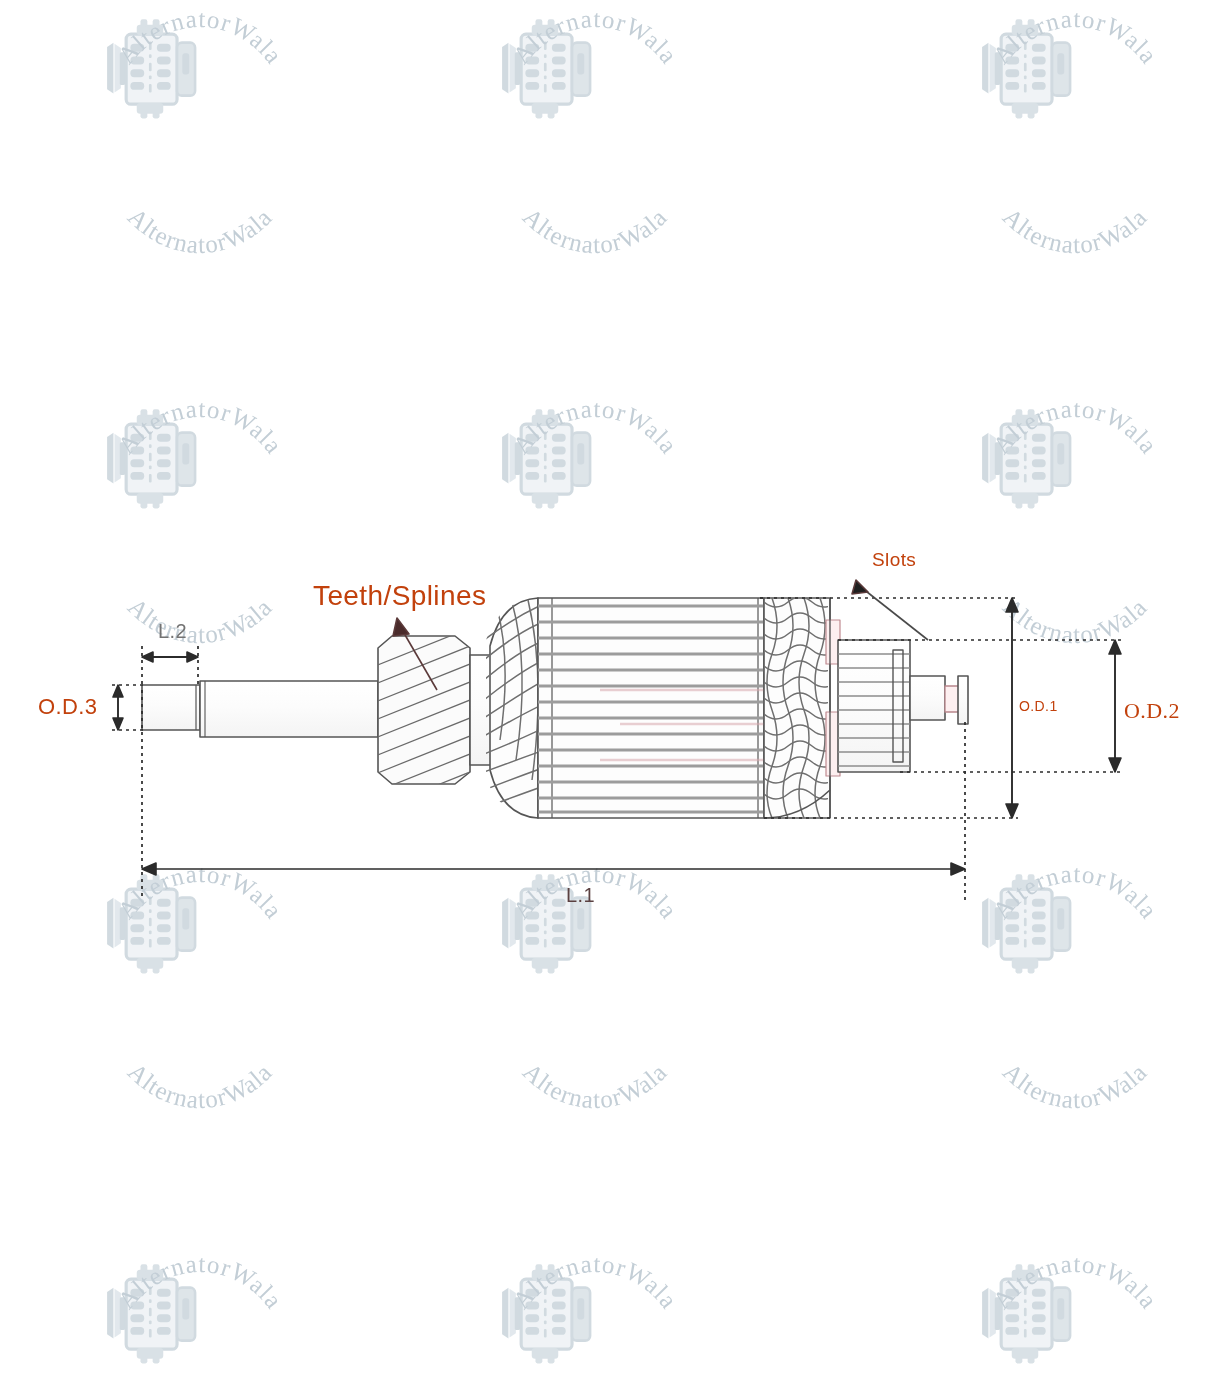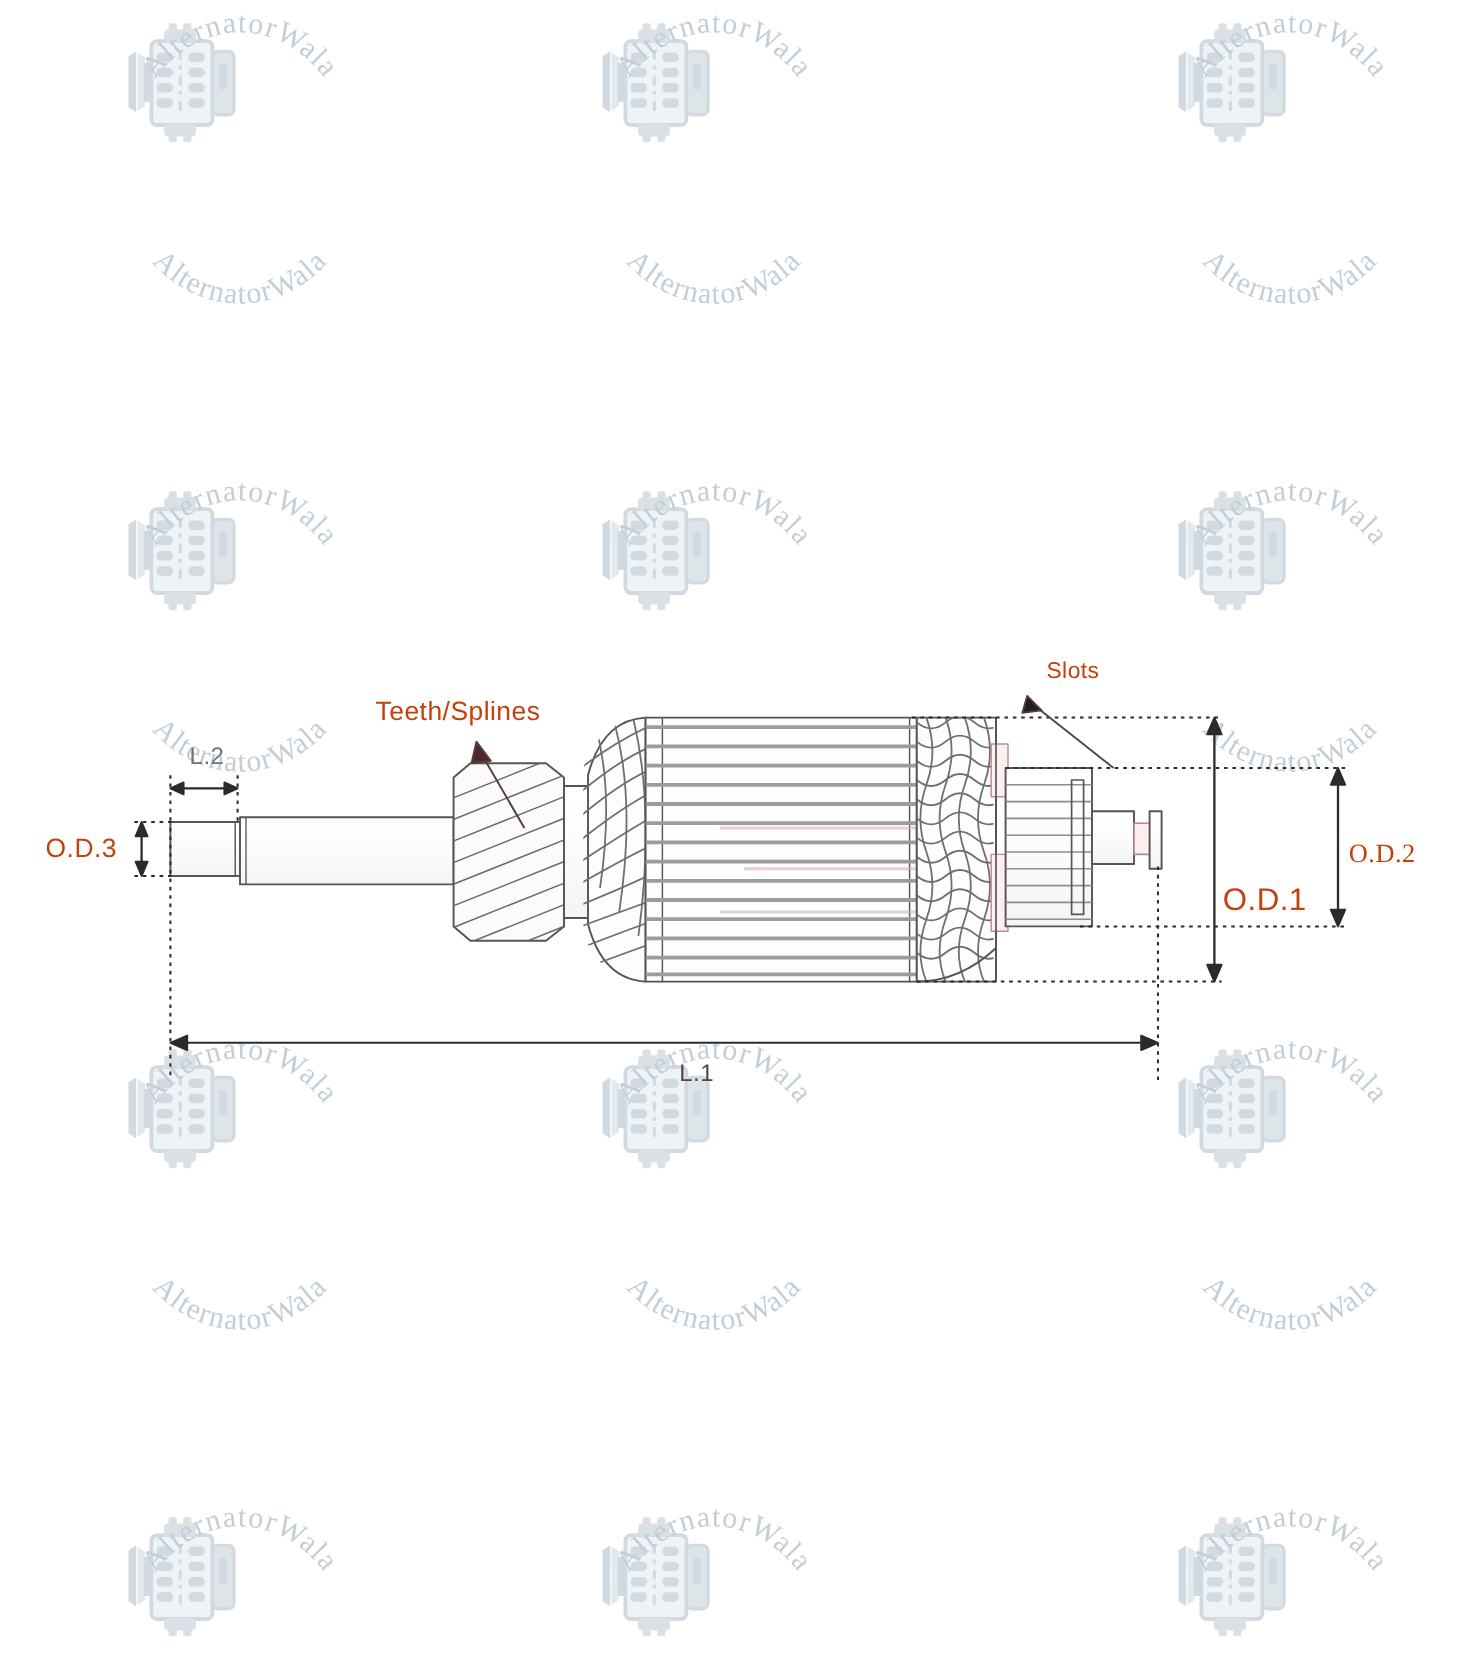--- a/index.html
+++ b/index.html
@@ -3,23 +3,23 @@
 <meta charset="utf-8">
 <style>
   html,body{margin:0;padding:0;background:#fff;}
   body{width:1225px;height:1393px;position:relative;overflow:hidden;
        font-family:"Liberation Sans",sans-serif;}
   #stage{position:absolute;left:0;top:0;width:1225px;height:1393px;background:#ffffff;}
   .wm-layer{position:absolute;left:0;top:0;width:1225px;height:1393px;pointer-events:none;}
   .diagram{position:absolute;left:0;top:0;width:1225px;height:1393px;}
   .lbl{position:absolute;color:#c2410c;font-family:"Liberation Sans",sans-serif;
        letter-spacing:0.4px;white-space:nowrap;}
-  .lbl-teeth{left:313px;top:580px;font-size:22px;}
+  .lbl-teeth{left:313px;top:580px;font-size:28px;}
   .lbl-slots{left:872px;top:549px;font-size:19px;}
-  .lbl-od1{left:1019px;top:698px;font-size:26px;margin-top:36px;}
+  .lbl-od1{left:1019px;top:698px;font-size:14px;}
   .lbl-od2{left:1124px;top:698px;font-size:22px;font-family:Liberation Serif, serif;}
   .lbl-od3{left:38px;top:694px;font-size:22px;}
   .lbl-l1{left:566px;top:884px;font-size:20px;color:#5b4141;}
   .lbl-l2{left:158px;top:620px;font-size:20px;color:#737373;}
 </style>
 </head>
 <body>
 
 <div id="stage">
 

